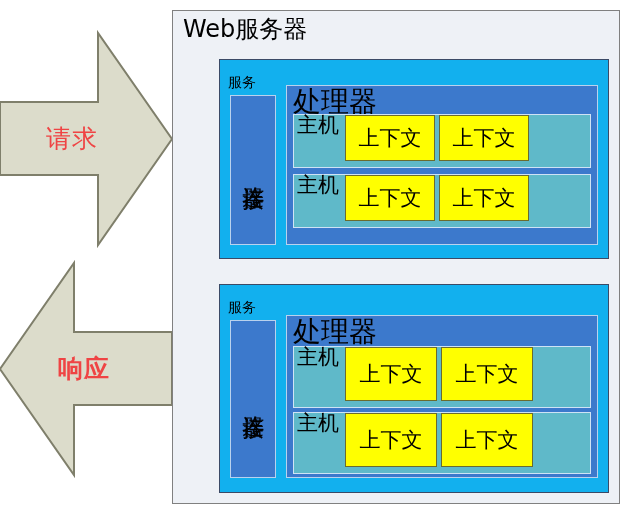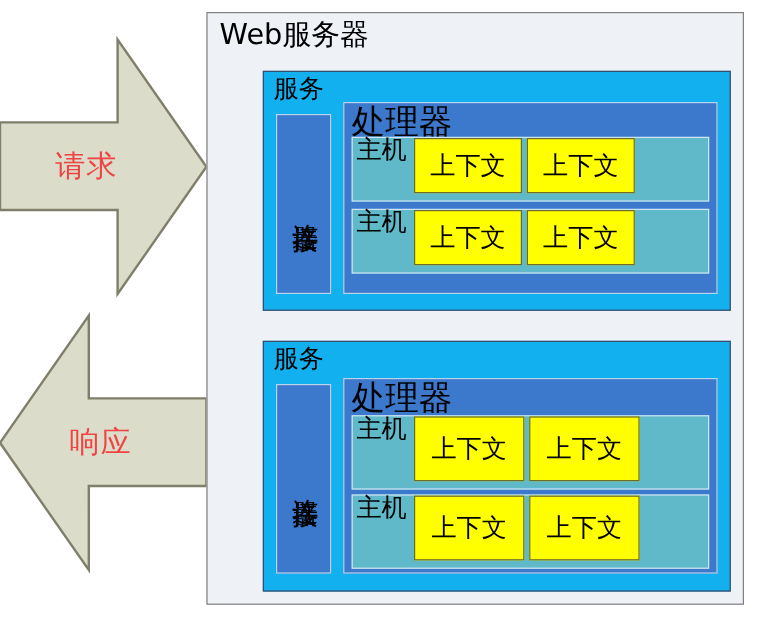--- a/index.html
+++ b/index.html
@@ -34,21 +34,21 @@
   .arrow-label {
     position: absolute;
     color: #ef4444;
     font-size: 25px;
     line-height: 1;
     letter-spacing: 1px;
     white-space: nowrap;
     font-family: "DejaVu Sans", "Liberation Sans", sans-serif;
   }
   #request-label { left: 46px;  top: 126px; }
-  #response-label { left: 58px; top: 356px; }
+  #response-label { left: 58px; top: 356px; font-weight: bold; }
 
   
   #web-server {
     position: absolute;
     left: 172px;
     top: 10px;
     width: 448px;
     height: 494px;
     background: #eef1f6;
     border: 1px solid #808080;
@@ -70,22 +70,22 @@
     background: #12b0ee;
     border: 1px solid #3b4a66;
     box-sizing: border-box;
   }
   #service-1 { left: 46px; top: 48px;  width: 390px; height: 200px; }
   #service-2 { left: 46px; top: 273px; width: 390px; height: 209px; }
 
   .service-title {
     position: absolute;
     left: 8px;
-    top: 4px;
-    font-size: 21px;
+    top: 15px;
+    font-size: 14px;
     color: #000000;
     line-height: 1;
     white-space: nowrap;
   }
 
   
   .connector {
     position: absolute;
     background: #3c79cc;
     border: 1px solid #b9d2ee;

